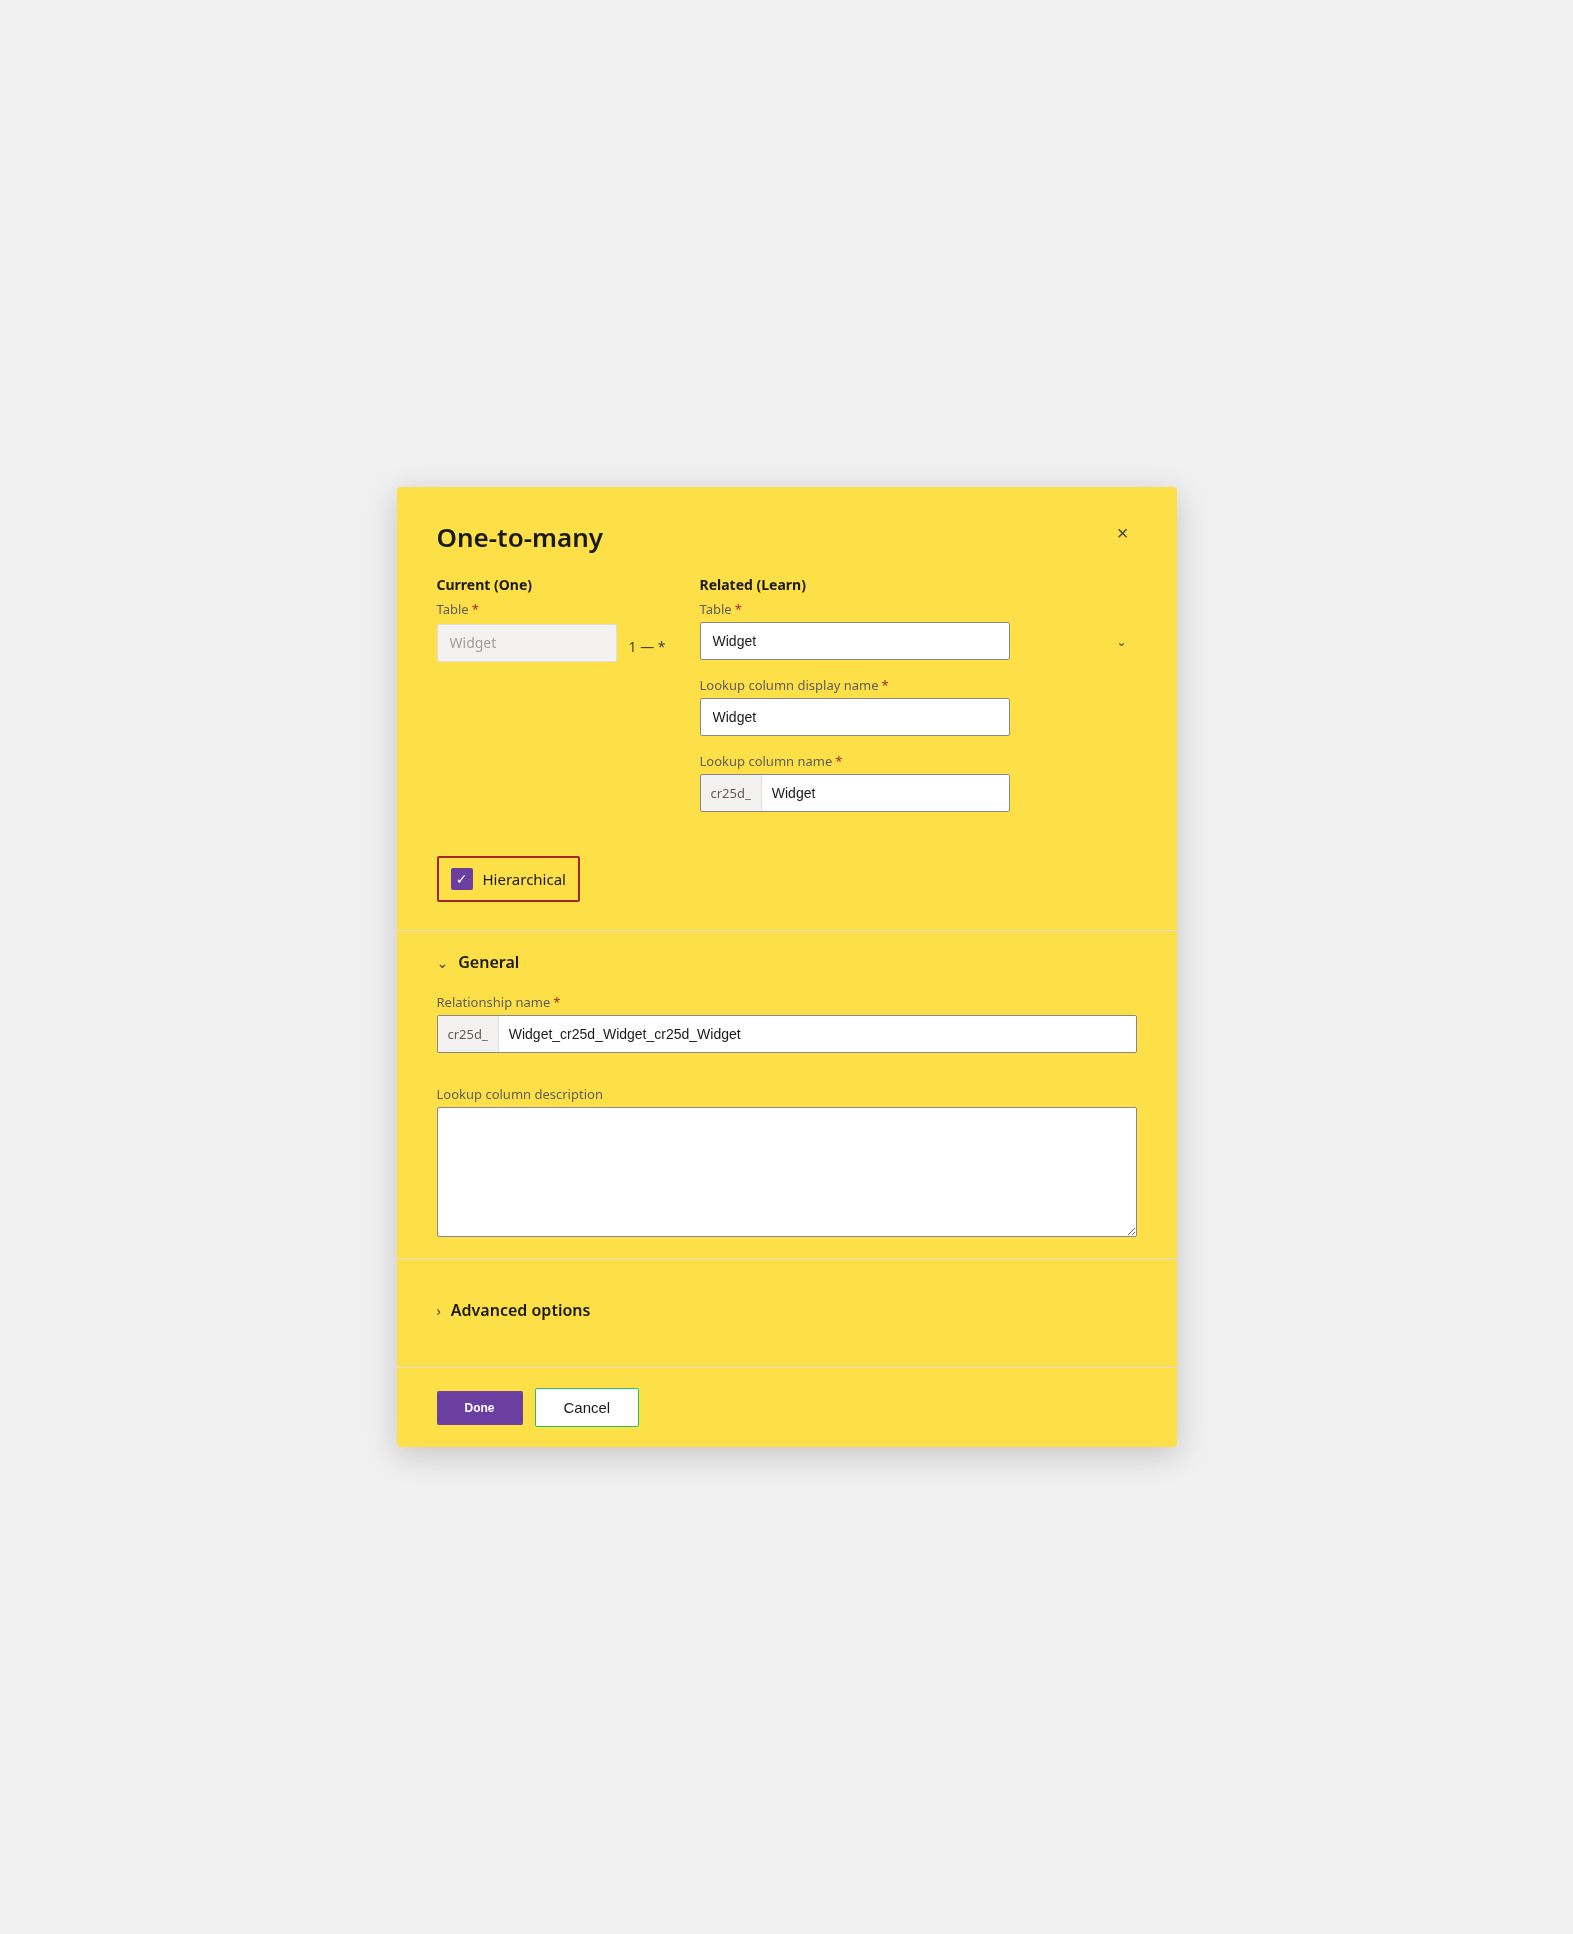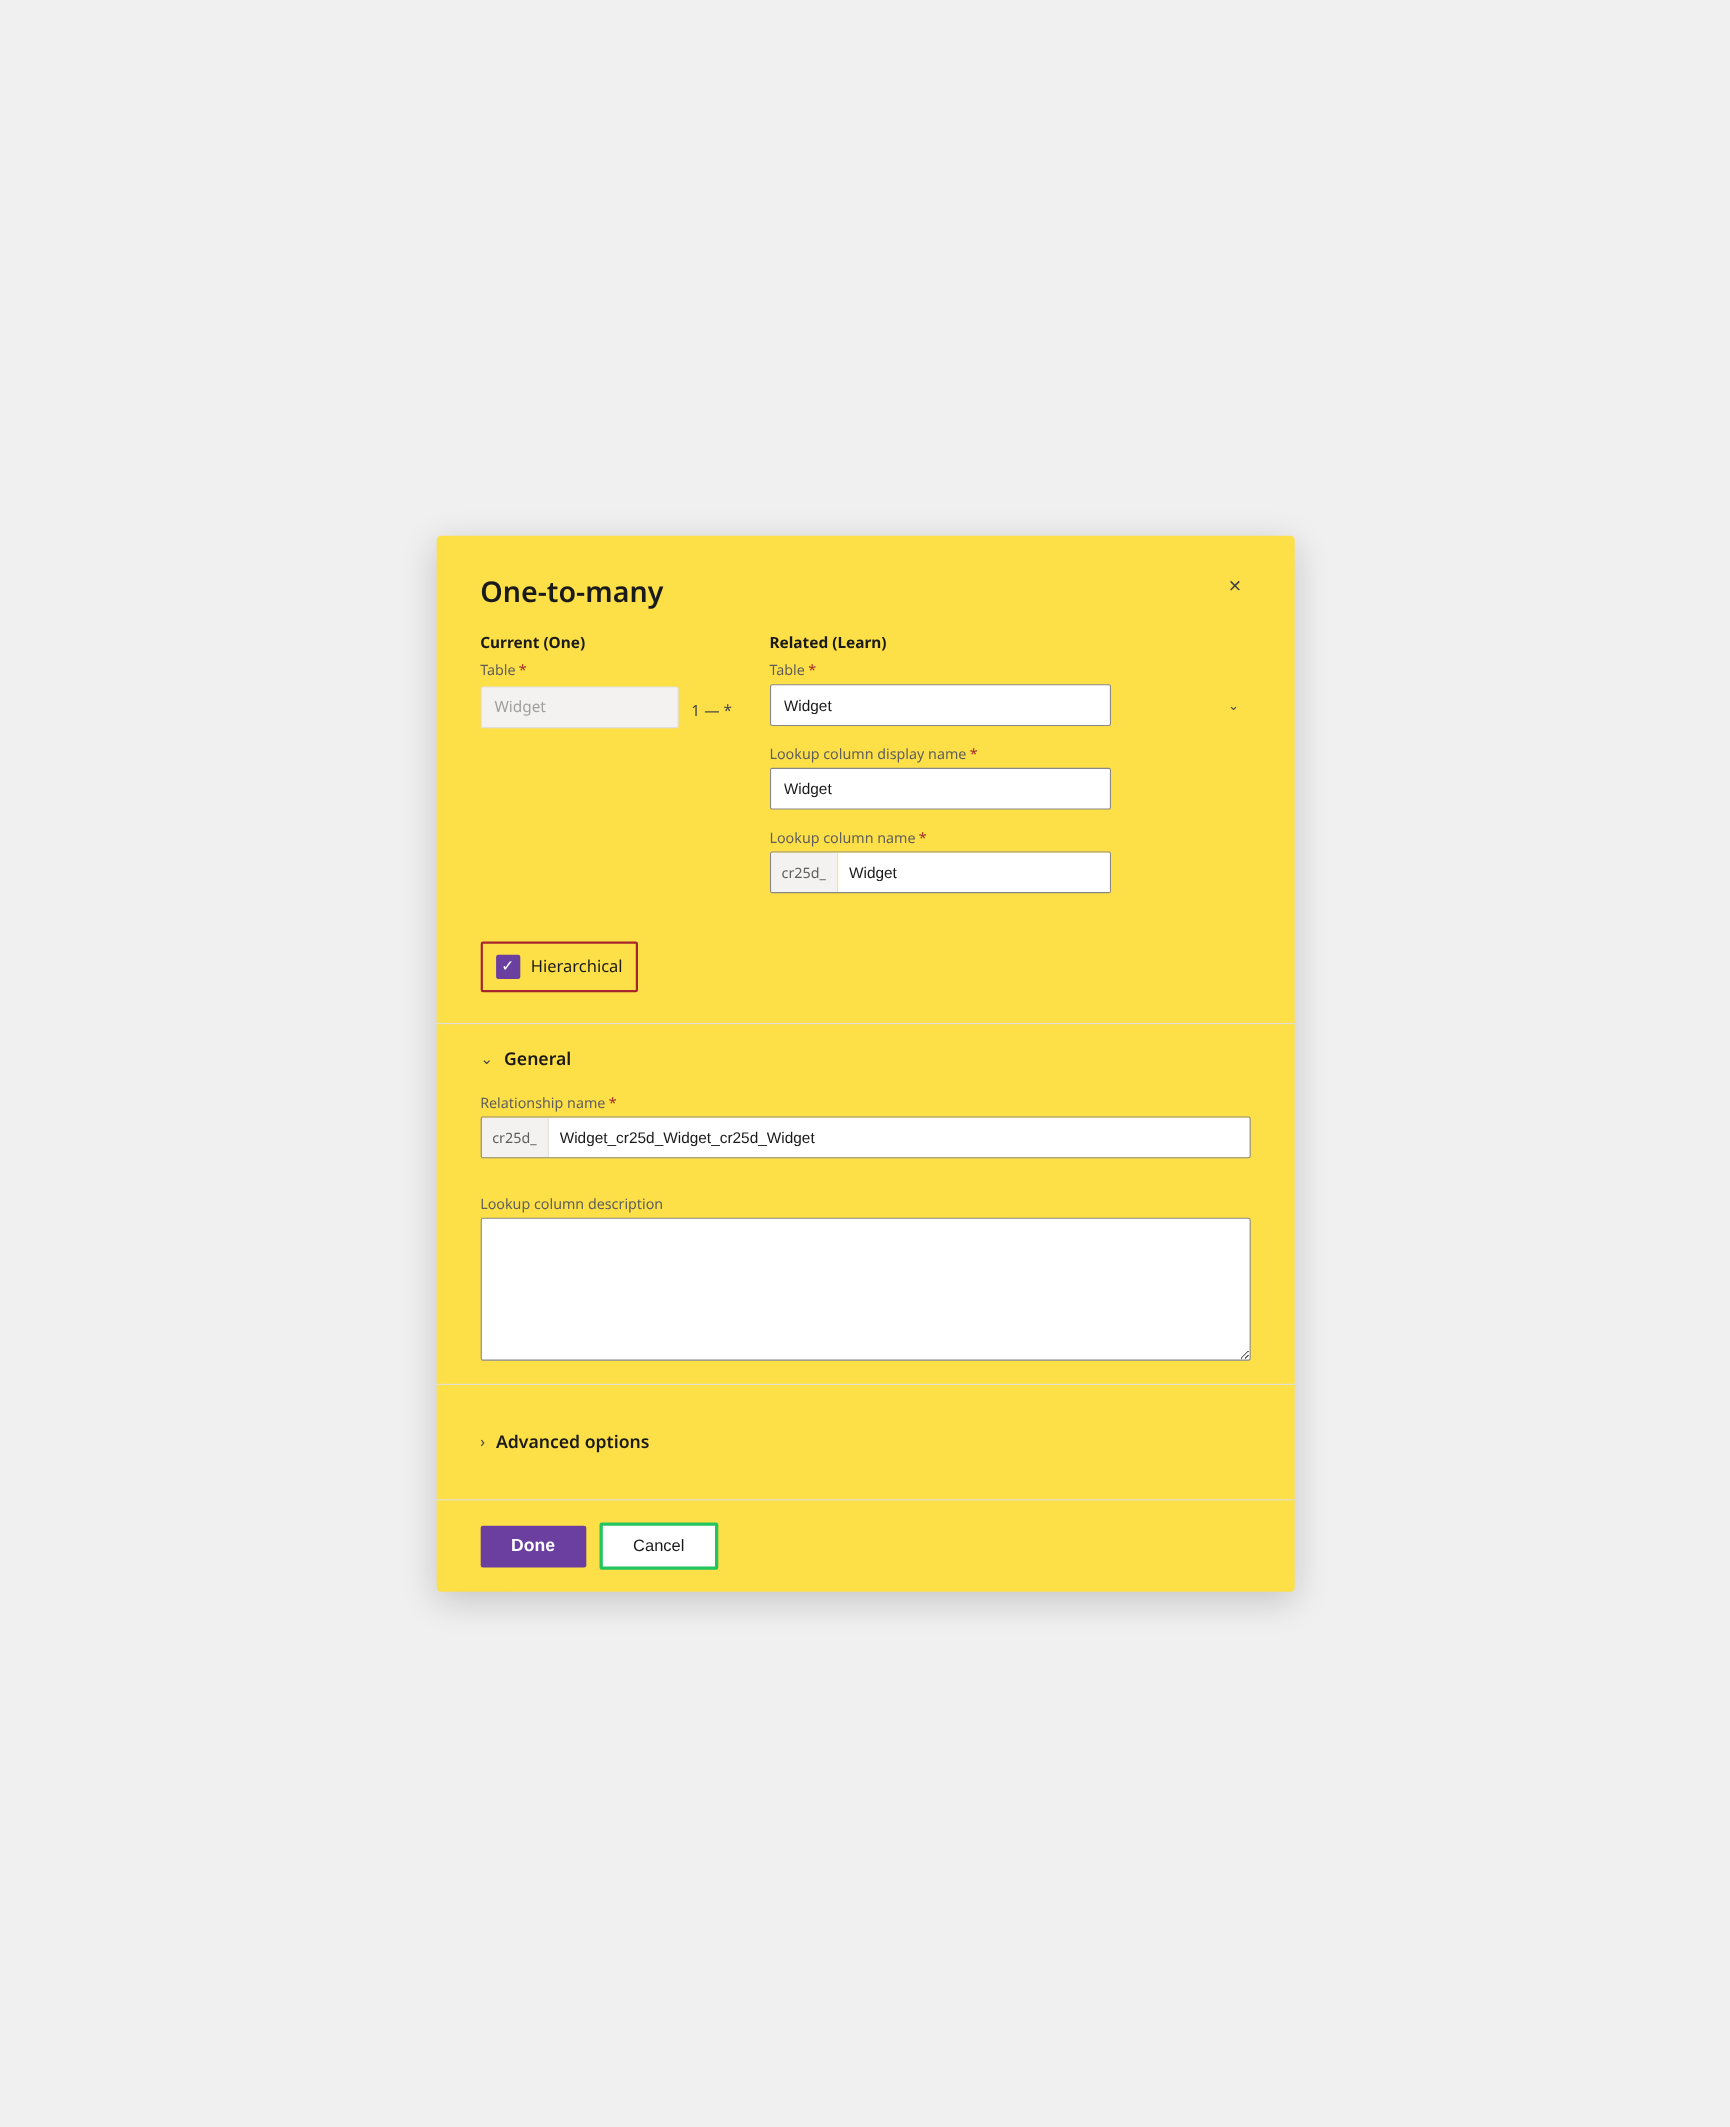--- a/index.html
+++ b/index.html
@@ -271,28 +271,28 @@
       gap: 12px;
       align-items: center;
       margin-top: auto;
     }
     .btn-done {
       background: #6b3fa0;
       color: #fff;
       border: none;
       border-radius: 2px;
       padding: 10px 28px;
-      font-size: 16px;
+      font-size: 12px;
       font-weight: 600;
       cursor: pointer;
     }
     .btn-cancel {
       background: #fff;
       color: #1a1a1a;
-      border: 3px solid #22c55e;
+      border: 1px solid #22c55e;
       border-radius: 2px;
       padding: 10px 28px;
       font-size: 15px;
       cursor: pointer;
     }
     .spacer { flex: 1; }
   </style>
 </head>
 <body>
 

